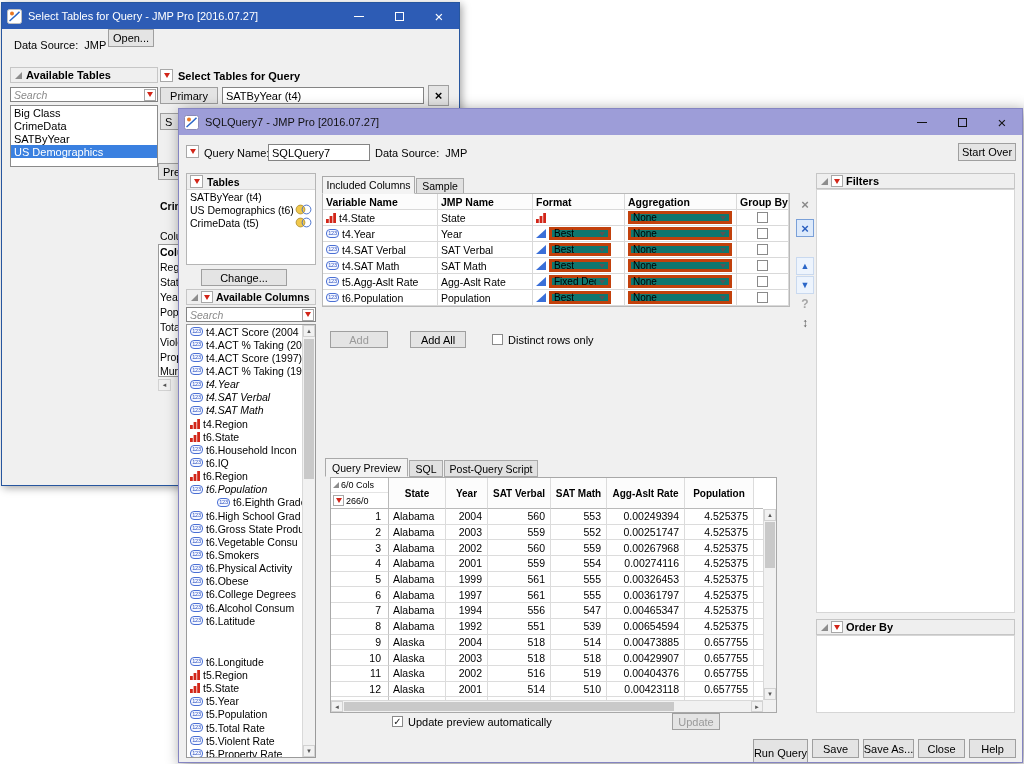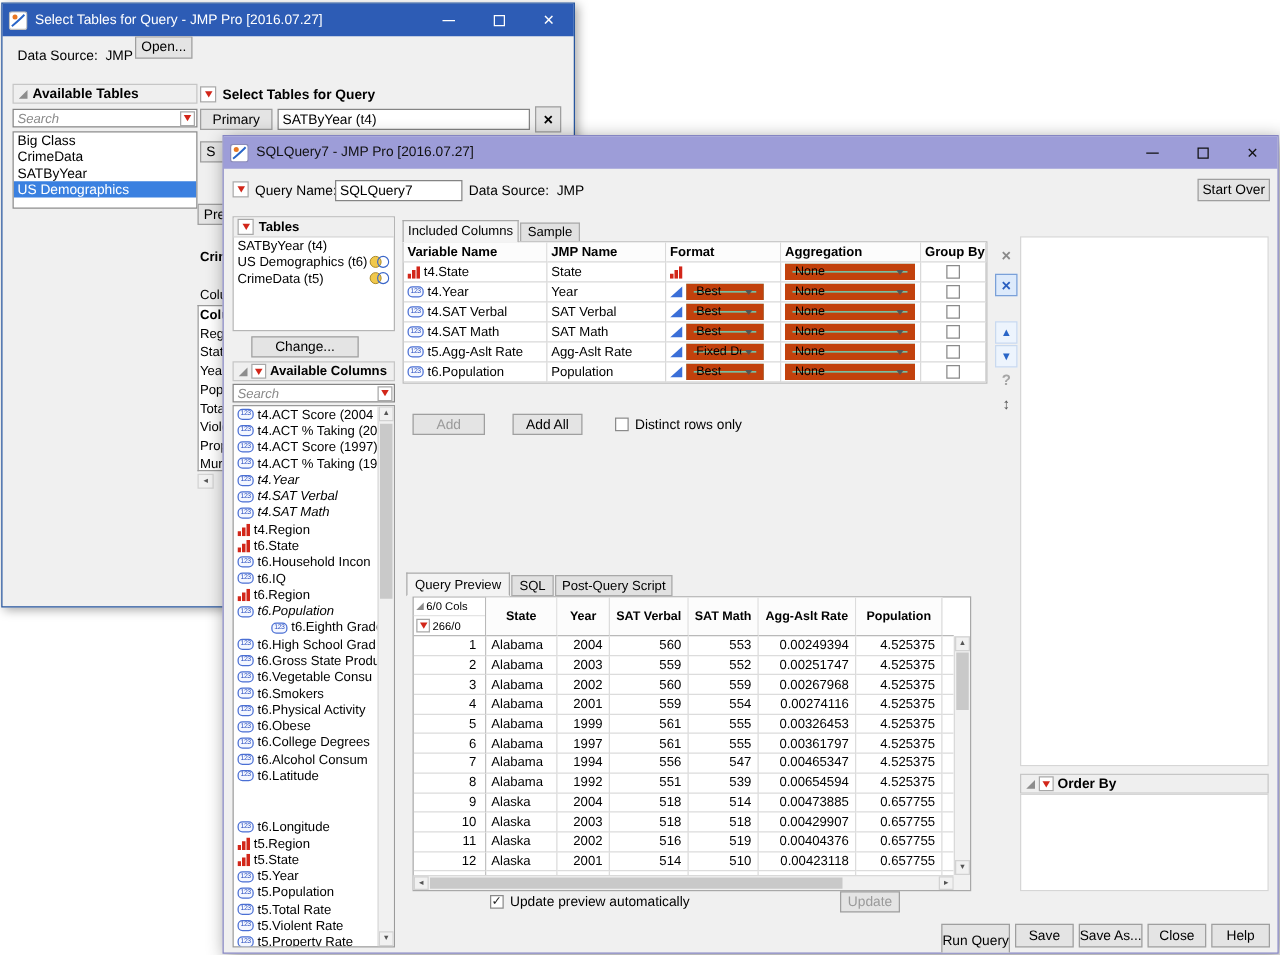--- a/index.html
+++ b/index.html
@@ -33,21 +33,21 @@
   .hs::after{content:"";width:0;height:0;border-left:3.5px solid transparent;border-right:3.5px solid transparent;border-top:5px solid #d22619}
   .hs-abs{position:absolute}
   .disc{width:0;height:0;border-style:solid;border-width:0 0 7px 7px;border-color:transparent transparent #8d8d8d transparent;flex:none}
   .phdr{position:absolute;background:#efefef;border:1px solid #c6c6c6;display:flex;align-items:center;gap:4px;padding:0 4px;font-weight:bold;font-size:11px;white-space:nowrap;overflow:hidden}
   .pbody{position:absolute;background:#fff;border:1px solid #d6d6d6}
   .listbox{position:absolute;background:#fff;border:1px solid #8a8a8a;overflow:hidden}
   .lrow{height:13px;display:flex;align-items:center;padding:0 3px;font-size:10.5px;white-space:nowrap;overflow:hidden}
   .lrow.sel{background:#3a80e0;color:#fff}
   .ic-num{width:13px;height:9px;border:1px solid #4a6fd4;border-radius:4px;color:#2b4fc0;font-size:5.5px;line-height:7px;text-align:center;background:#f4f7ff;flex:none;margin-right:3px;letter-spacing:-.3px}
   .ic-svg{display:inline-flex;flex:none;margin-right:3px;align-items:center}
-  .combo{display:flex;align-items:center;background:#5eead4;border:6px solid #c2410c;height:13px;font-size:10px;flex:none}
+  .combo{display:flex;align-items:center;background:#0f766e;border:3px solid #c2410c;height:13px;font-size:10px;flex:none}
   .combo .ct{flex:1;padding-left:2px;white-space:nowrap;overflow:hidden}
   .combo .ca{width:12px;display:flex;align-items:center;justify-content:center;flex:none}
   .combo .ca::after{content:"";border-left:3.5px solid transparent;border-right:3.5px solid transparent;border-top:4px solid #555}
   .cb{width:11px;height:11px;background:#fff;border:1px solid #8a8a8a;display:inline-flex;align-items:center;justify-content:center;flex:none}
   .cb.checked::after{content:"✓";font-size:10px;line-height:1;color:#222}
   .tab{position:absolute;background:#e1e1e1;border:1px solid #a9a9a9;display:flex;align-items:center;justify-content:center;font-size:10.5px;padding:0 6px;white-space:nowrap}
   .tab.active{background:#f3f3f3;z-index:2;border-bottom:1px solid #f3f3f3}
   .inc-grid{position:absolute;left:143px;top:58px;width:468px;background:#fff;border:1px solid #b9b9b9;display:grid;grid-template-columns:115px 95px 92px 112px 52px}
   .inc-cell{height:16px;border-right:1px solid #d9d9d9;border-bottom:1px solid #d9d9d9;display:flex;align-items:center;padding:0 3px;font-size:10.5px;overflow:hidden;white-space:nowrap}
   .grid-hdr-cell{font-weight:bold;background:#fcfcfc}
@@ -555,20 +555,25 @@
           <div class="sic sic-dn" style="left: 617px; top: 141px;">▼</div>
           <div class="sic sic-q" style="left: 617px; top: 160px;">?</div>
           <div class="sic sic-sort" style="left: 617px; top: 179px;">↕</div>
         </div>
 
       <div class="btn disabled" style="left:151px;top:196px;width:58px;height:17px">Add</div>
       <div class="btn" style="left:231px;top:196px;width:56px;height:17px">Add All</div>
       <span class="cb abs" style="left:313px;top:199px"></span>
       <span class="lbl" style="left:329px;top:199px">Distinct rows only</span>
 
+      <div class="phdr" style="left:637px;top:38px;width:199px;height:16px;gap:3px">
+        <span class="disc"></span>
+        <span class="hs" style="width:12px;height:12px"></span>
+        <span>Filters</span>
+      </div>
       <div class="pbody" style="left:637px;top:54px;width:199px;height:424px"></div>
       <div class="phdr" style="left:637px;top:484px;width:199px;height:16px;gap:3px">
         <span class="disc"></span>
         <span class="hs" style="width:12px;height:12px"></span>
         <span>Order By</span>
       </div>
       <div class="pbody" style="left:637px;top:500px;width:199px;height:78px"></div>
 
       <div class="tab active" style="left:146px;top:323px;width:83px;height:19px">Query Preview</div>
       <div class="tab" style="left:230px;top:325px;width:34px;height:17px">SQL</div>

